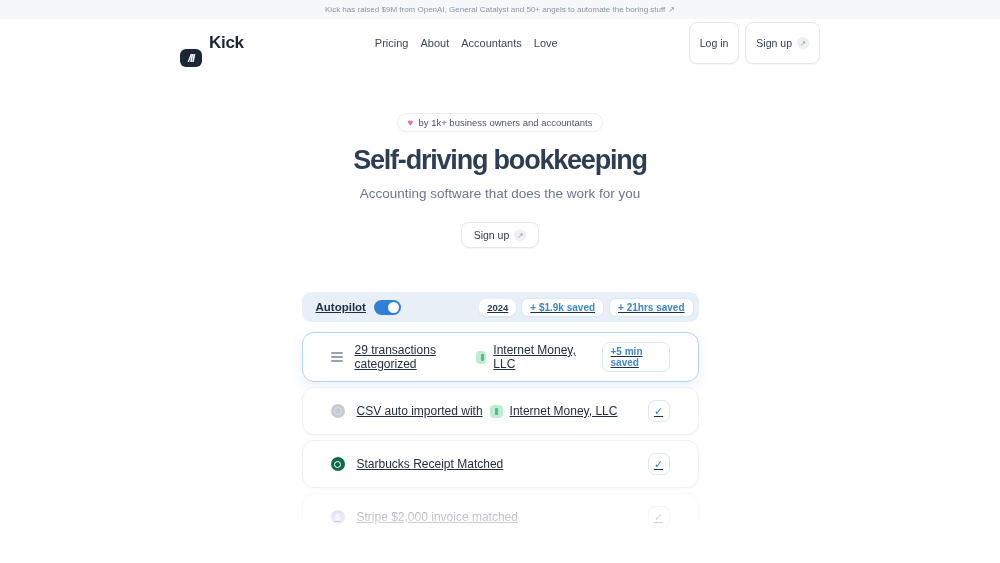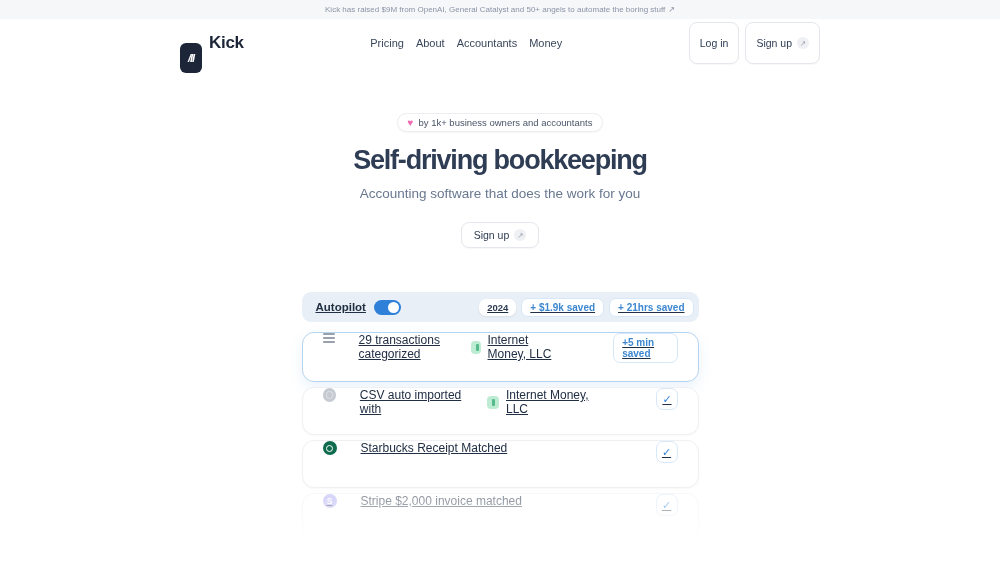--- a/index.html
+++ b/index.html
@@ -8,21 +8,21 @@
 
   
   .banner { height:19px; background:#f6f7f9; display:flex; align-items:center;
     justify-content:center; gap:3px; font-size:8px; color:#8b94a7; cursor:pointer; }
 
   
   header { height:48px; display:flex; align-items:center; }
   .header-inner { width:640px; margin:0 auto; display:flex; align-items:center;
     justify-content:space-between; }
   .brand { display:flex; align-items:center; gap:7px; cursor:pointer; }
-  .logo-mark { width:22px; height:30px; background:#1c2638; border-radius:6px;
+  .logo-mark { width:22px; height:18px; background:#1c2638; border-radius:6px;
     color:#fff; font-size:11px; font-weight:700; letter-spacing:-1px;
     display:flex; align-items:center; justify-content:center; font-style:italic;margin-top:30px; }
   .logo-text { font-size:17px; font-weight:700; color:#1c2638; letter-spacing:-0.3px; }
   nav { display:flex; align-items:center; }
   nav a { margin:0 6px; font-size:11px; color:#39465a; cursor:pointer; text-decoration:none; }
   .header-actions { display:flex; gap:6px; }
   .btn { display:inline-flex; align-items:center; gap:5px; padding:14px 10px;
     font-size:10.5px; font-weight:500; color:#2d3b52; background:#fff;
     border:1px solid #e4e7ec; border-radius:8px; cursor:pointer;
     font-family:inherit; box-shadow:0 1px 1px rgba(16,24,40,.03); }
@@ -49,22 +49,22 @@
   .toggle { width:27px; height:15px; background:#2f80d9; border-radius:999px;
     position:relative; cursor:pointer; }
   .toggle .knob { position:absolute; right:2px; top:2px; width:11px; height:11px;
     background:#fff; border-radius:50%; }
   .bar-badges { display:flex; align-items:center; gap:5px; }
   .year-pill { background:#fff; border-radius:7px; padding:3px 8px; font-size:9.5px;
     font-weight:700; color:#2d3b52; box-shadow:0 1px 2px rgba(16,24,40,.08); }
   .saved-pill { background:#fff; border:1px solid #d7e7f7; border-radius:7px;
     padding:3px 8px; font-size:10px; font-weight:600; color:#3c87d0; }
 
-  .card { display:flex; align-items:flex-start; gap:24px; background:#fff;
-    border:1px solid #eef0f3; border-radius:12px; height:48px; padding:0 20px;
+  .card { display:flex; align-items:center; gap:12px; background:#fff;
+    border:1px solid #eef0f3; border-radius:12px; height:48px; padding:0 28px;
     margin-bottom:5px; box-shadow:0 1px 2px rgba(16,24,40,.03);
     font-size:12px; font-weight:500; color:#212f44; }
   .card.highlight { border-color:#b5d4ef; height:50px;
     box-shadow:0 5px 14px rgba(47,128,217,.10); }
   .card .grow { flex:1; }
   .row-text { display:flex; align-items:center; gap:7px; }
 
   .list-icon { display:flex; flex-direction:column; gap:2.5px; }
   .list-icon i { display:block; width:12px; height:1.5px; background:#99a1ac; border-radius:1px; }
   .im-chip { width:13px; height:13px; border-radius:4px; background:#bdecd2; position:relative; }
@@ -99,21 +99,21 @@
 <header>
   <div class="header-inner">
     <div class="brand">
       <span class="logo-mark">/II</span>
       <span class="logo-text">Kick</span>
     </div>
     <nav>
       <a>Pricing</a>
       <a>About</a>
       <a>Accountants</a>
-      <a>Money</a>
+      <a>Love</a>
     </nav>
     <div class="header-actions">
       <button class="btn">Log in</button>
       <button class="btn">
         <span>Sign up</span>
         <span class="arrow-chip">↗</span>
       </button>
     </div>
   </div>
 </header>

